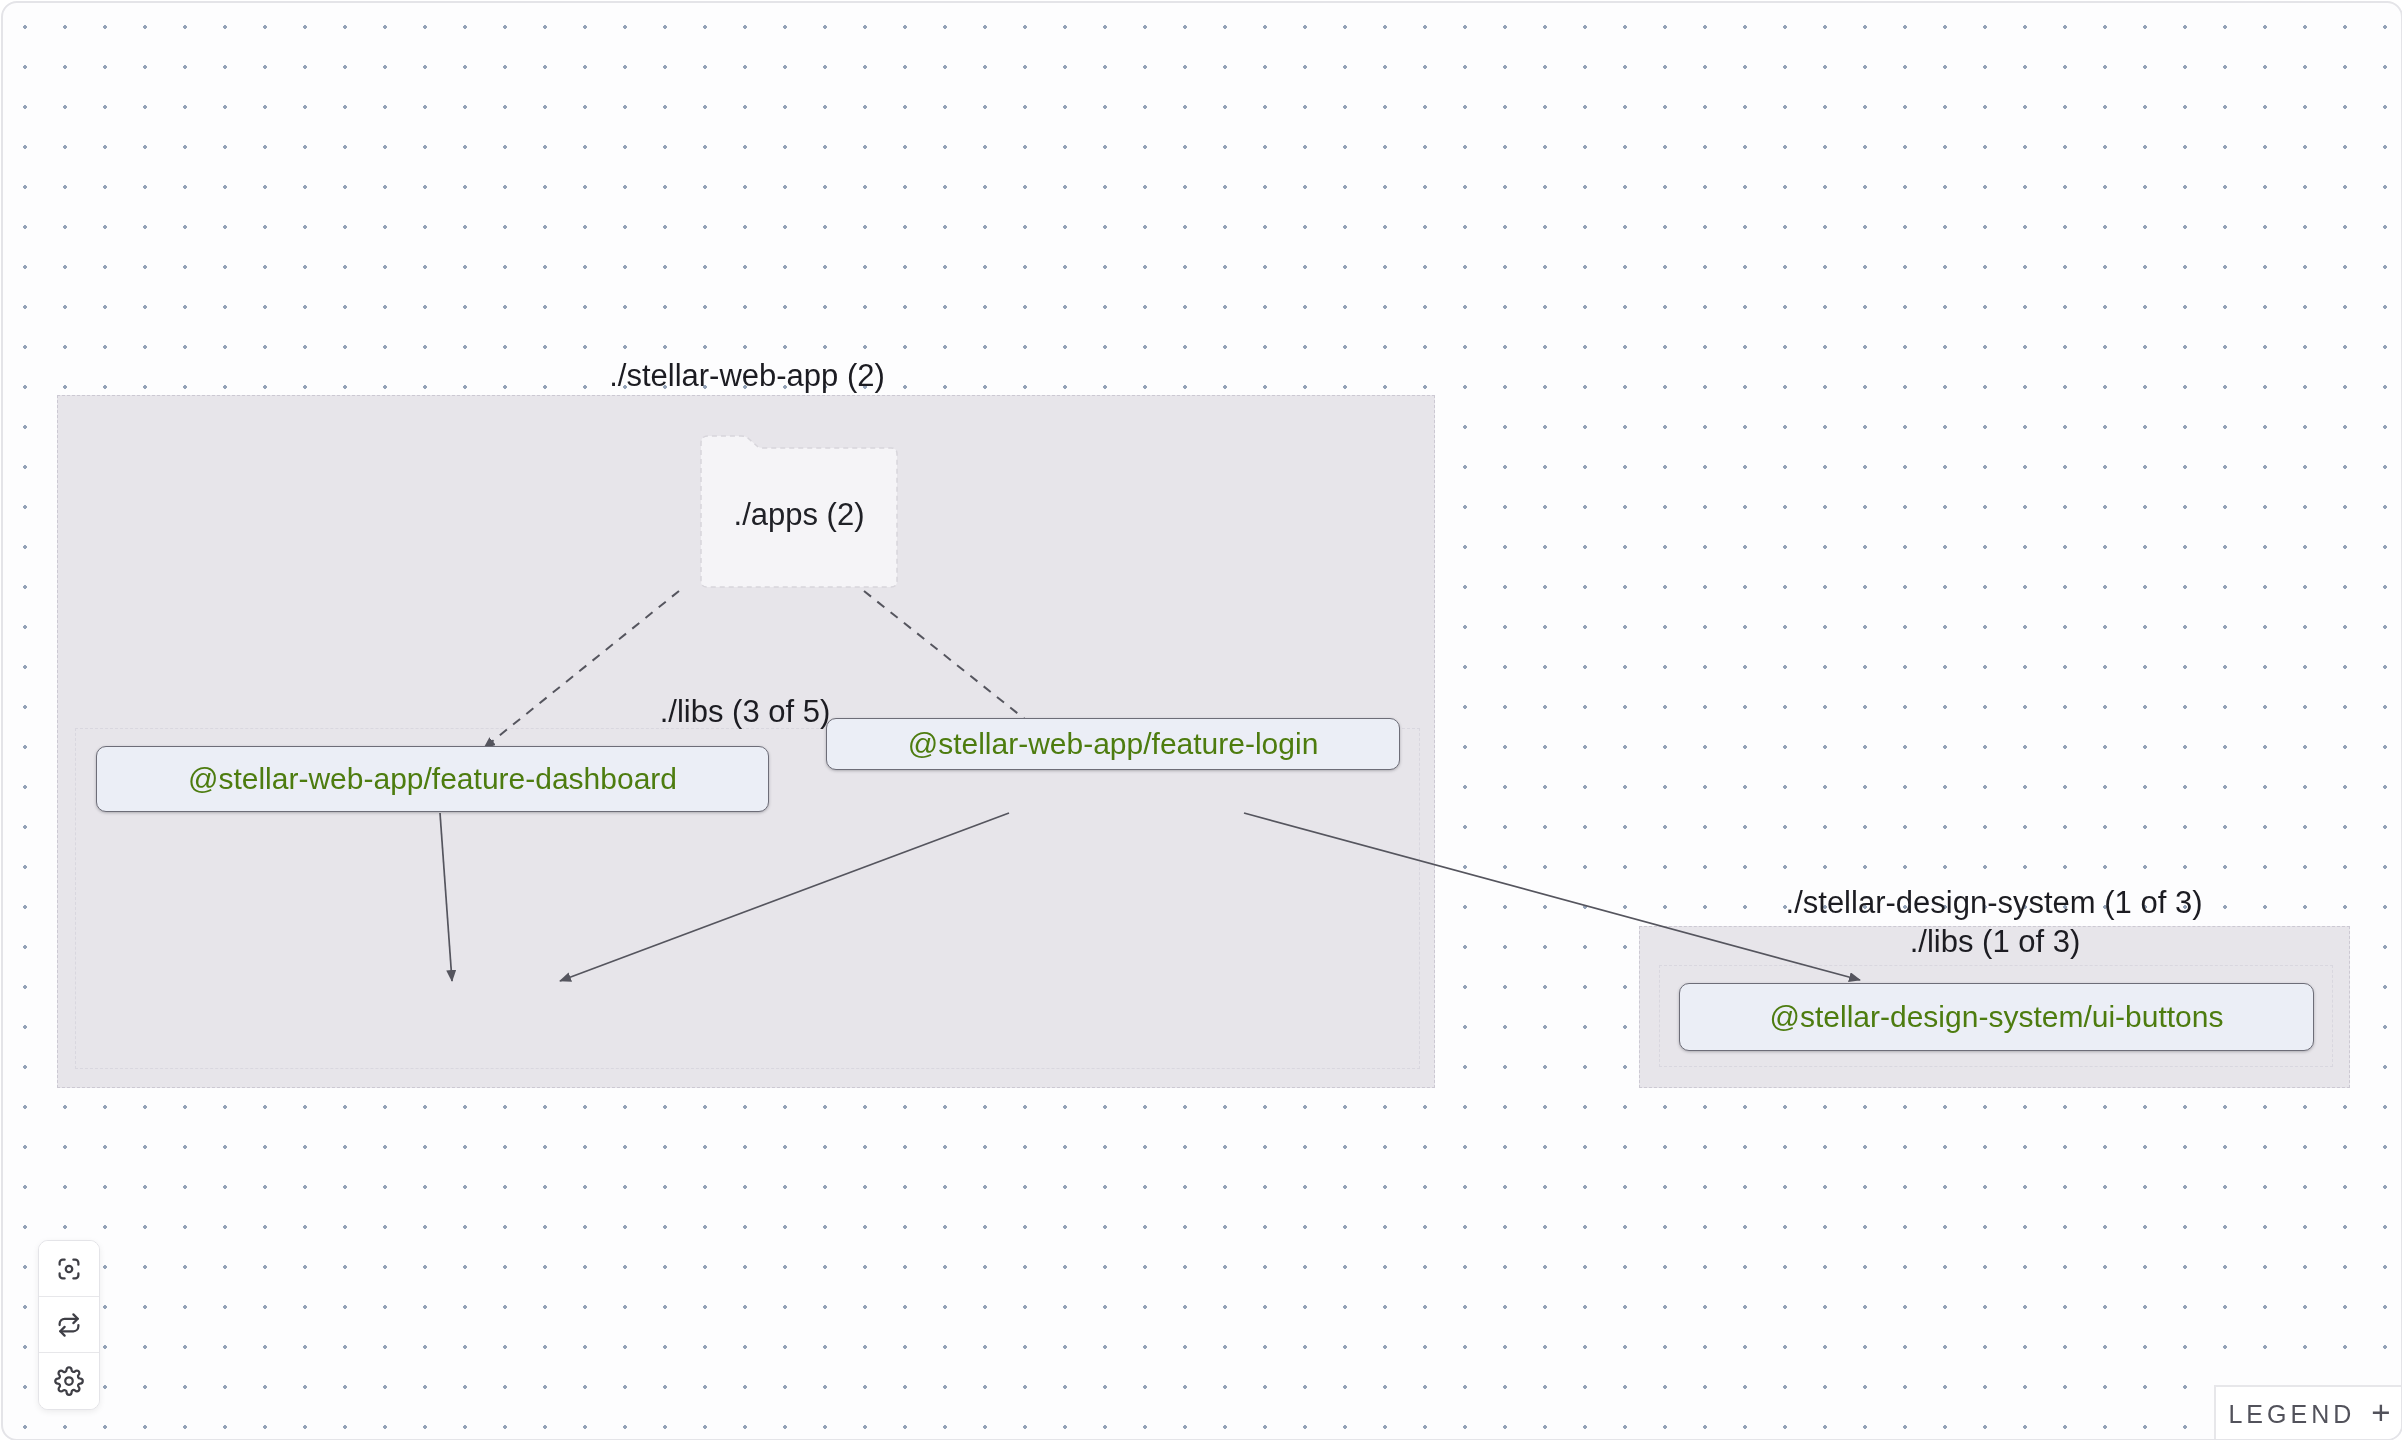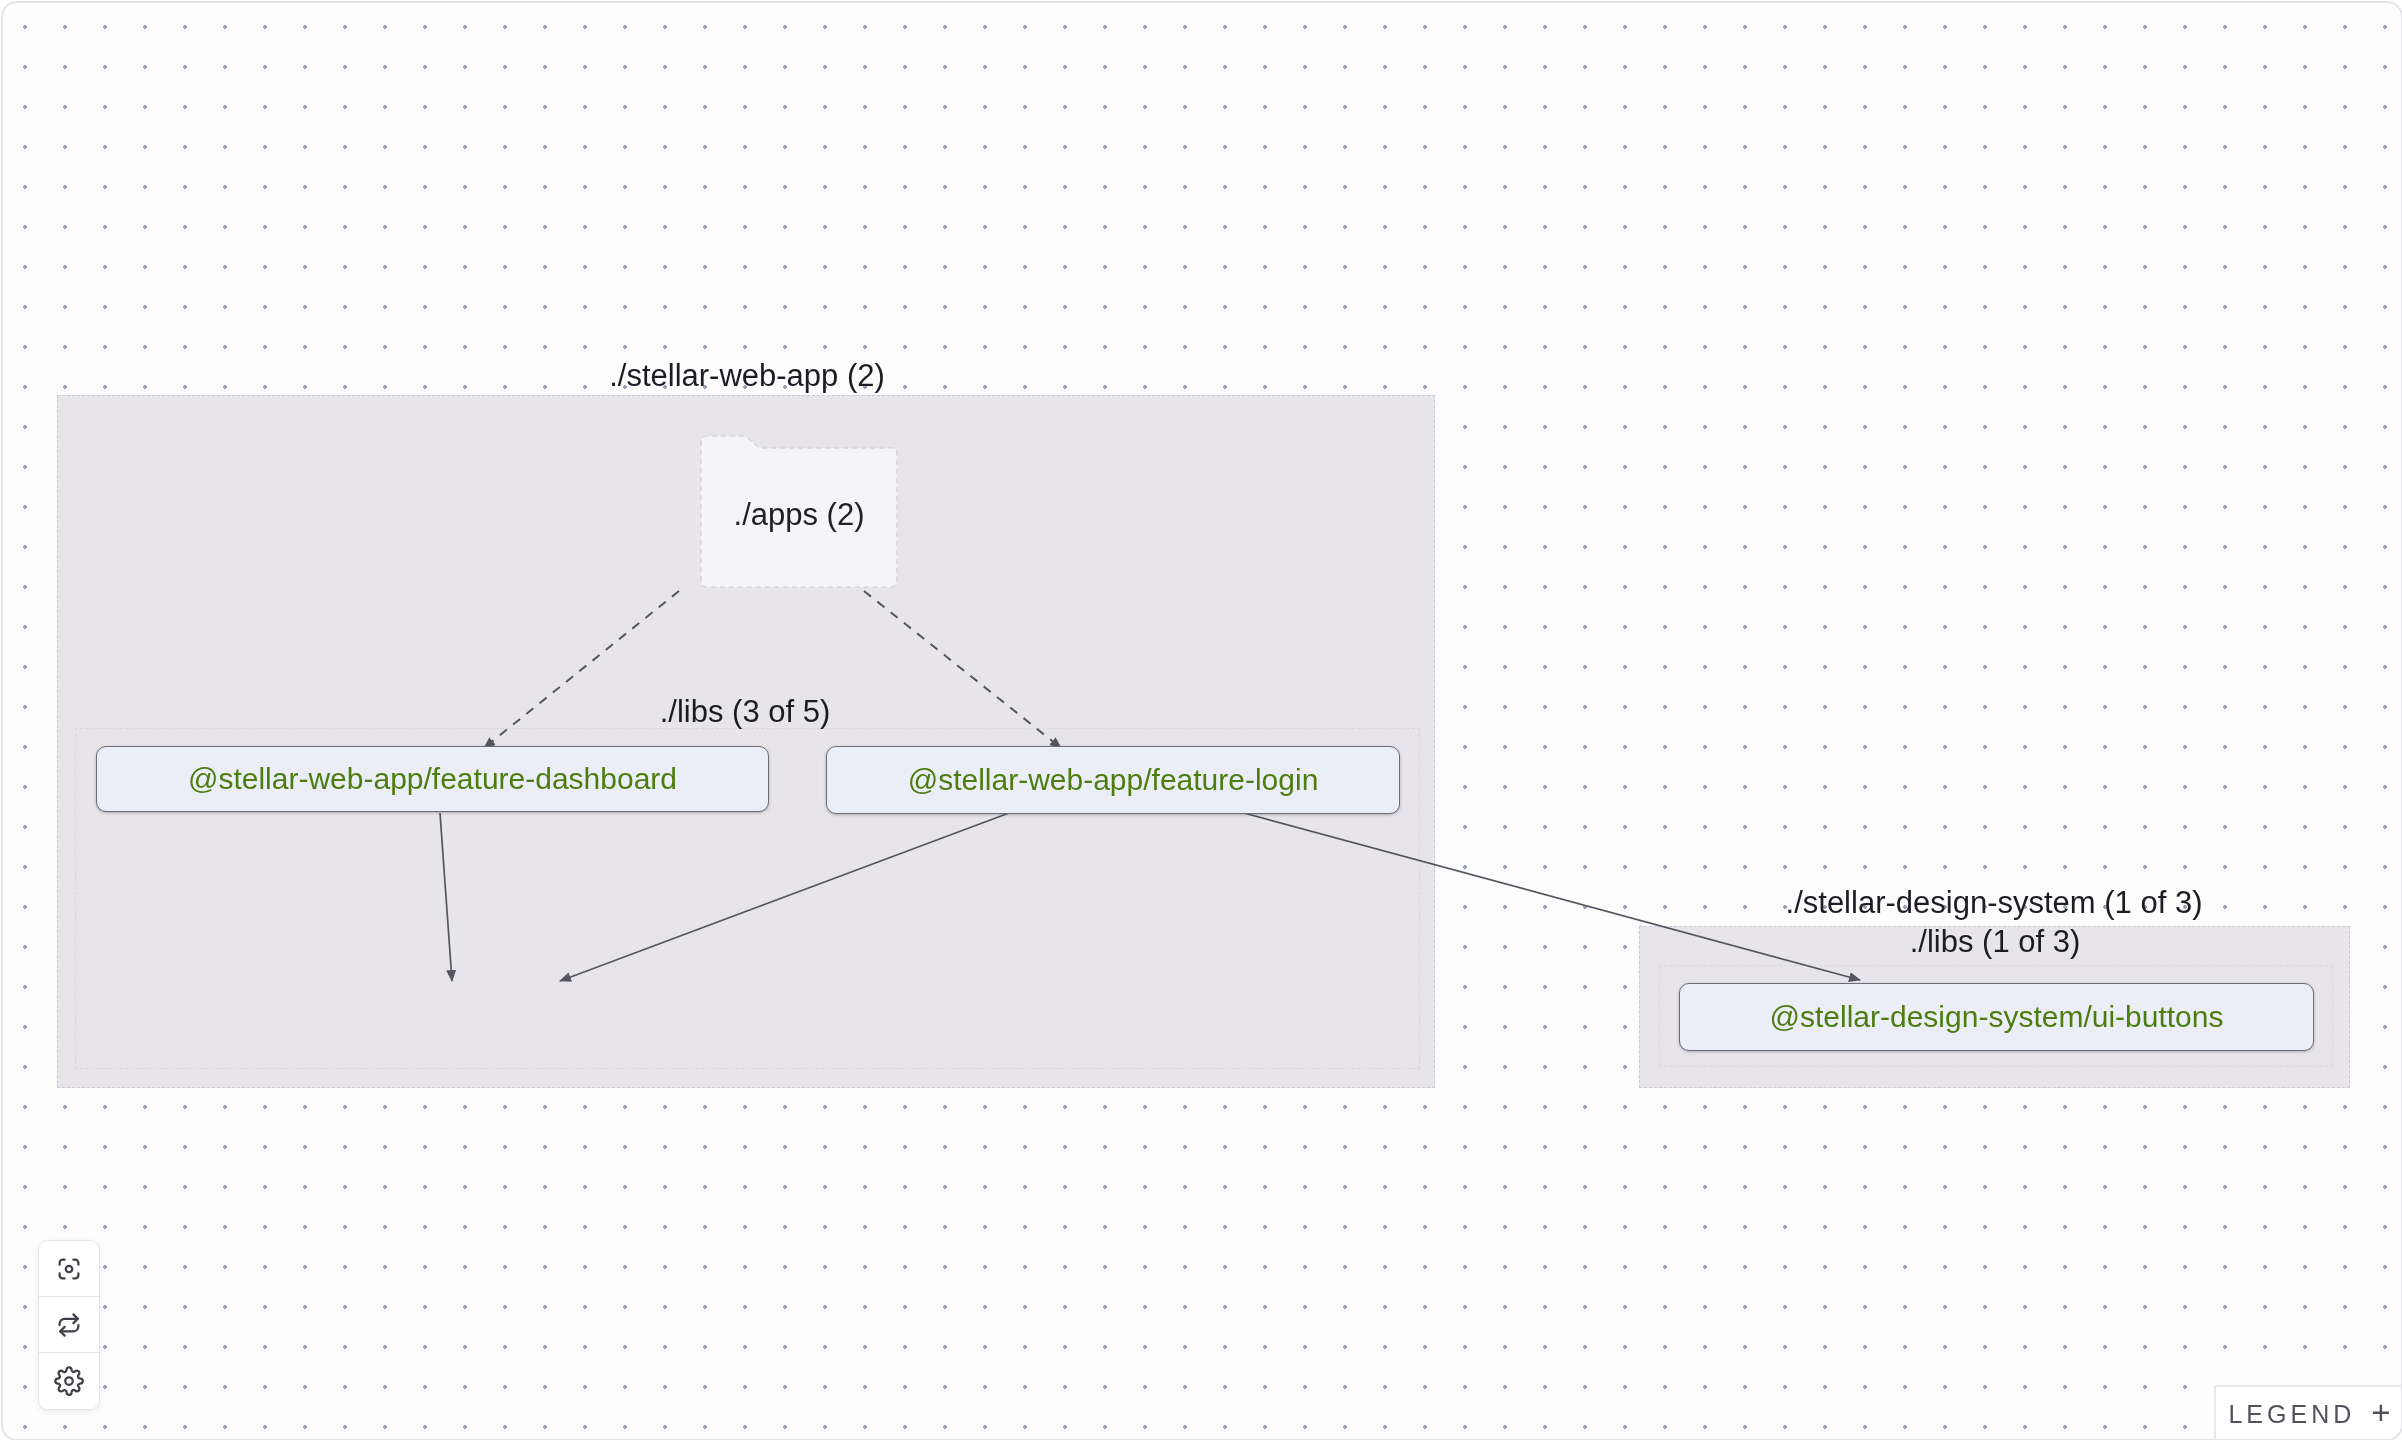--- a/index.html
+++ b/index.html
@@ -39,21 +39,21 @@
   #edges-layer{position:absolute;left:0;top:0;z-index:5;pointer-events:none;}
   
   .node{
     position:absolute;box-sizing:border-box;z-index:6;
     display:flex;align-items:center;justify-content:center;
     background:#ebeef6;border:1.5px solid #6d6d78;border-radius:10px;
     box-shadow:0 1px 3px rgba(60,60,70,.35);
     color:#4d7c0f;font-size:30px;white-space:nowrap;cursor:pointer;
   }
   #node-feature-dashboard{left:93px;top:743px;width:673px;height:66px;}
-  #node-feature-login{left:823px;top:743px;width:574px;height:68px;}
+  #node-feature-login{left:823px;top:715px;width:574px;height:52px;}
   #node-ui-components{left:147px;top:980px;width:617px;height:67px;}
   #node-ui-buttons{left:1676px;top:980px;width:635px;height:68px;}
   
   #toolbar{
     position:absolute;left:35px;top:1237px;width:60px;z-index:10;
     background:#ffffff;border:1.5px solid #e4e4e8;border-radius:10px;
     box-shadow:0 2px 6px rgba(0,0,0,.07);overflow:hidden;
   }
   .tool-btn{
     width:100%;height:56px;display:flex;align-items:center;justify-content:center;

